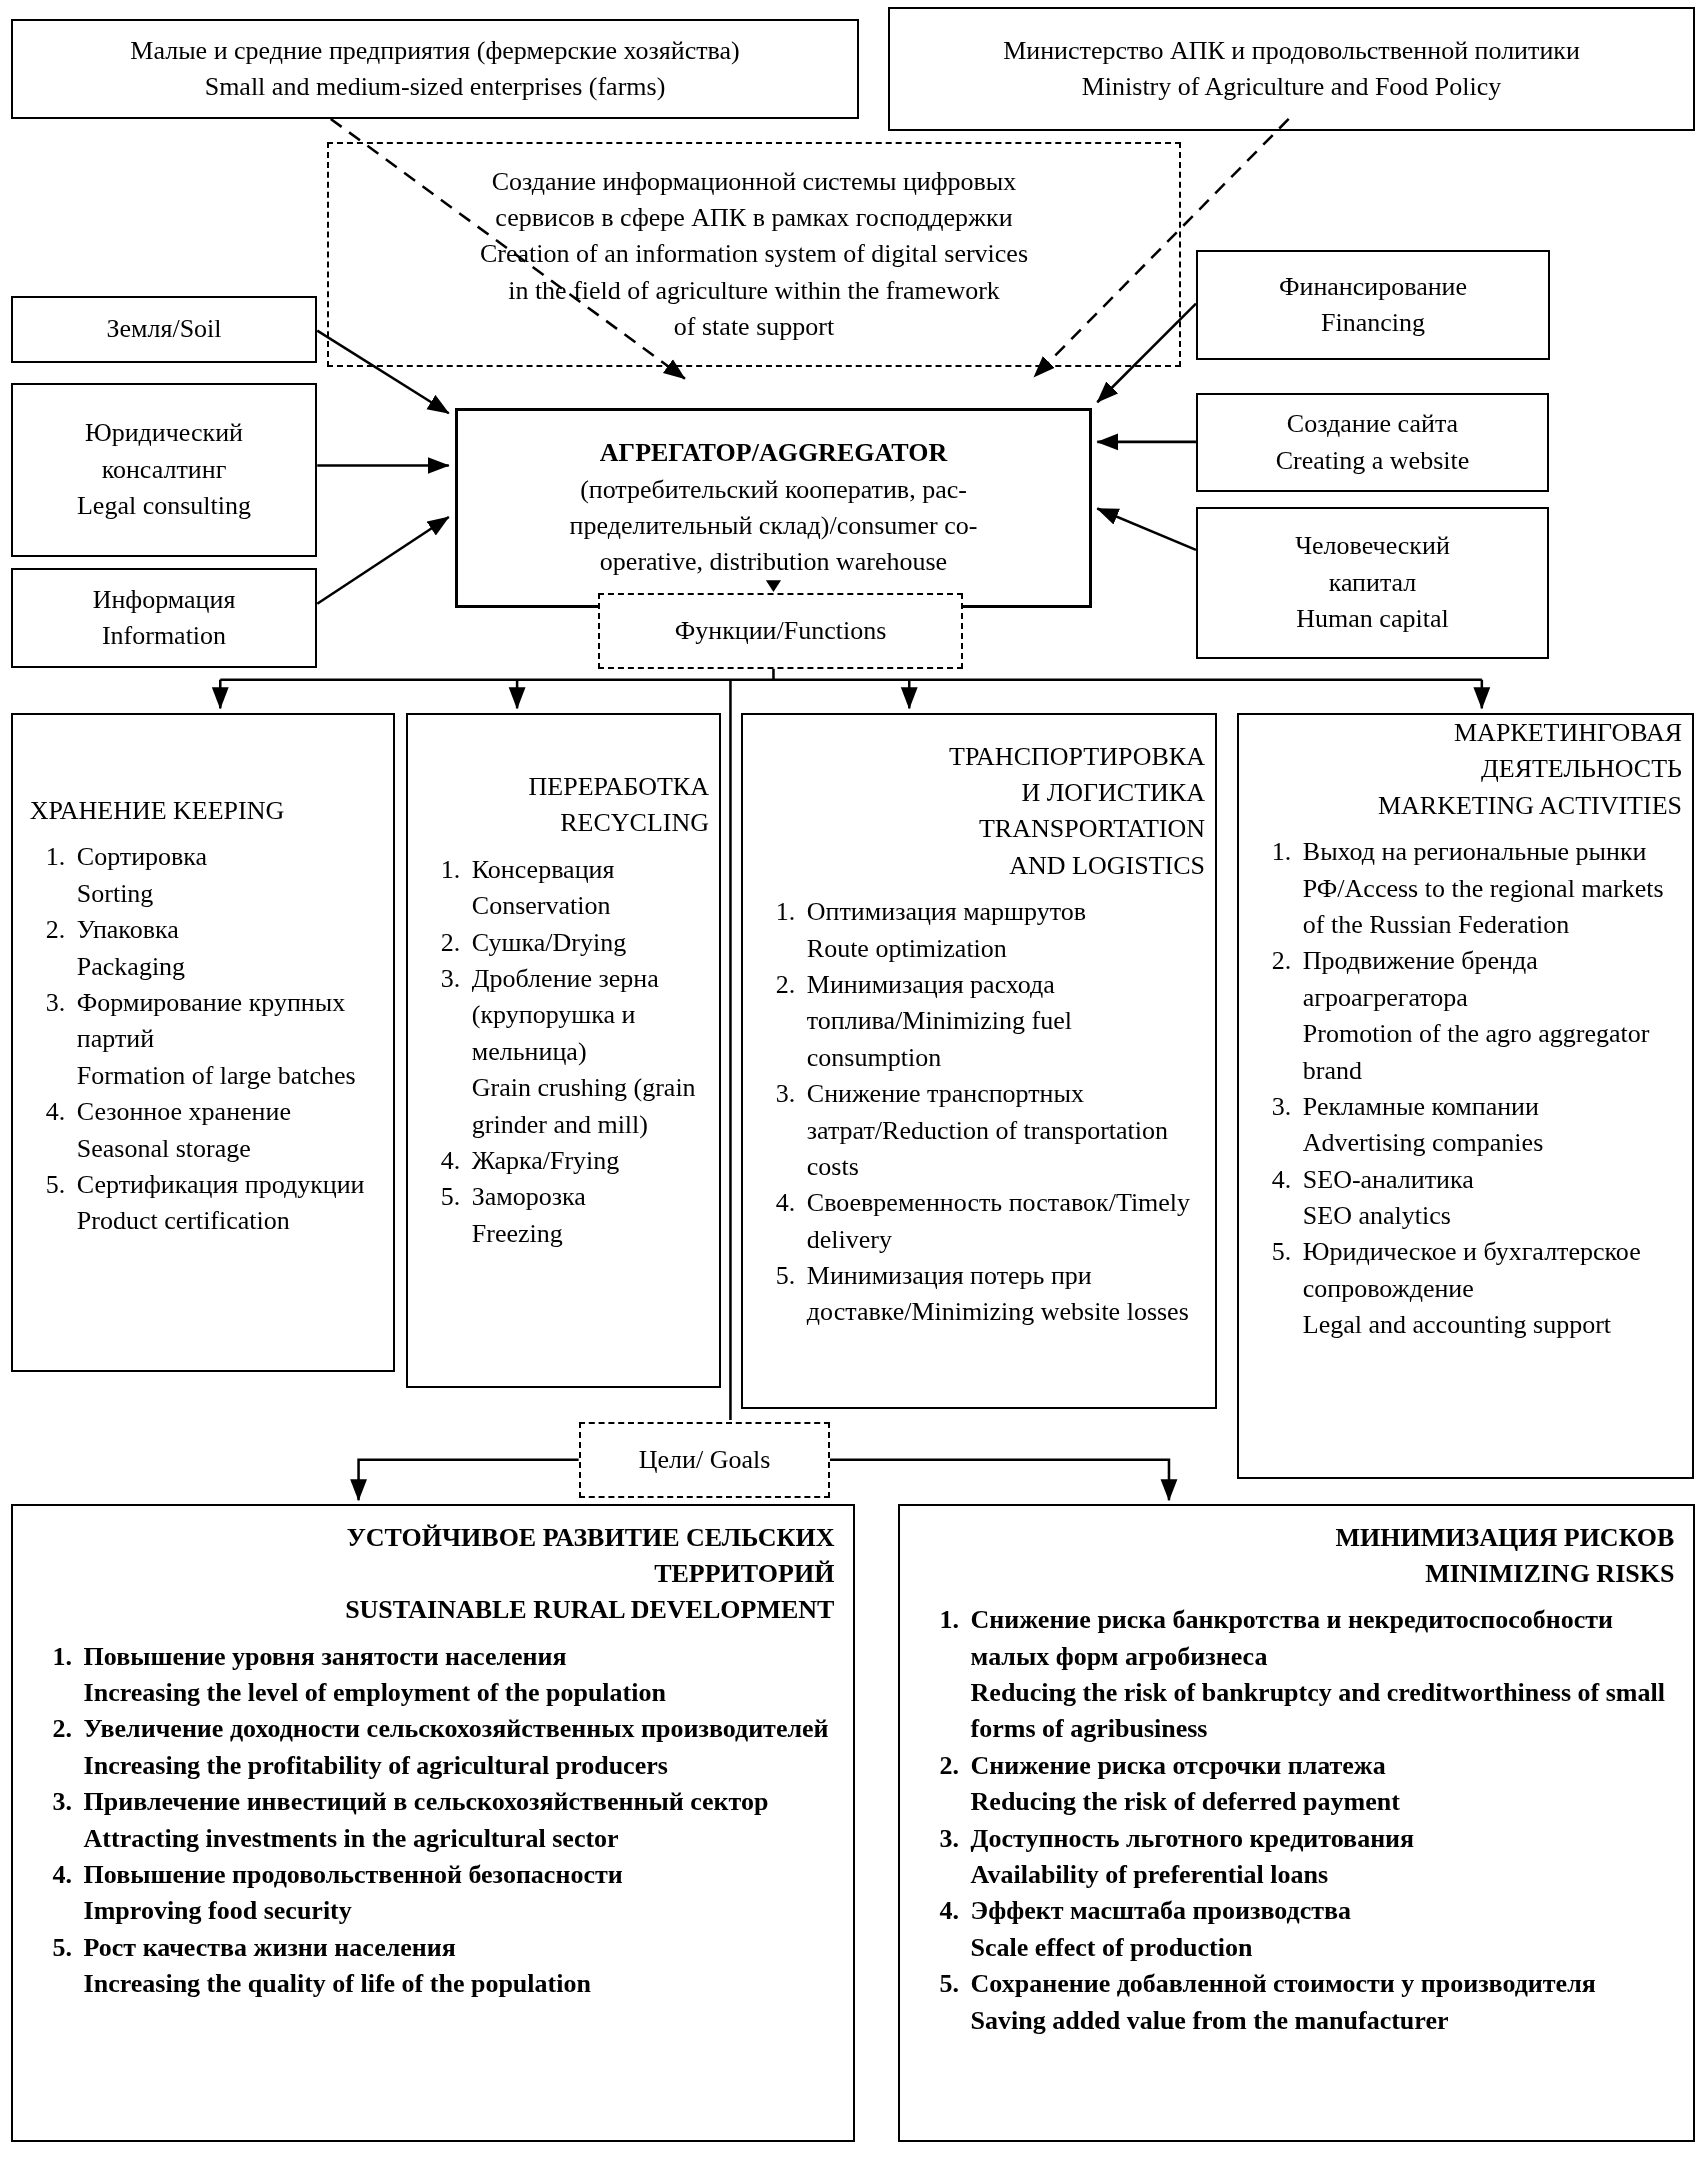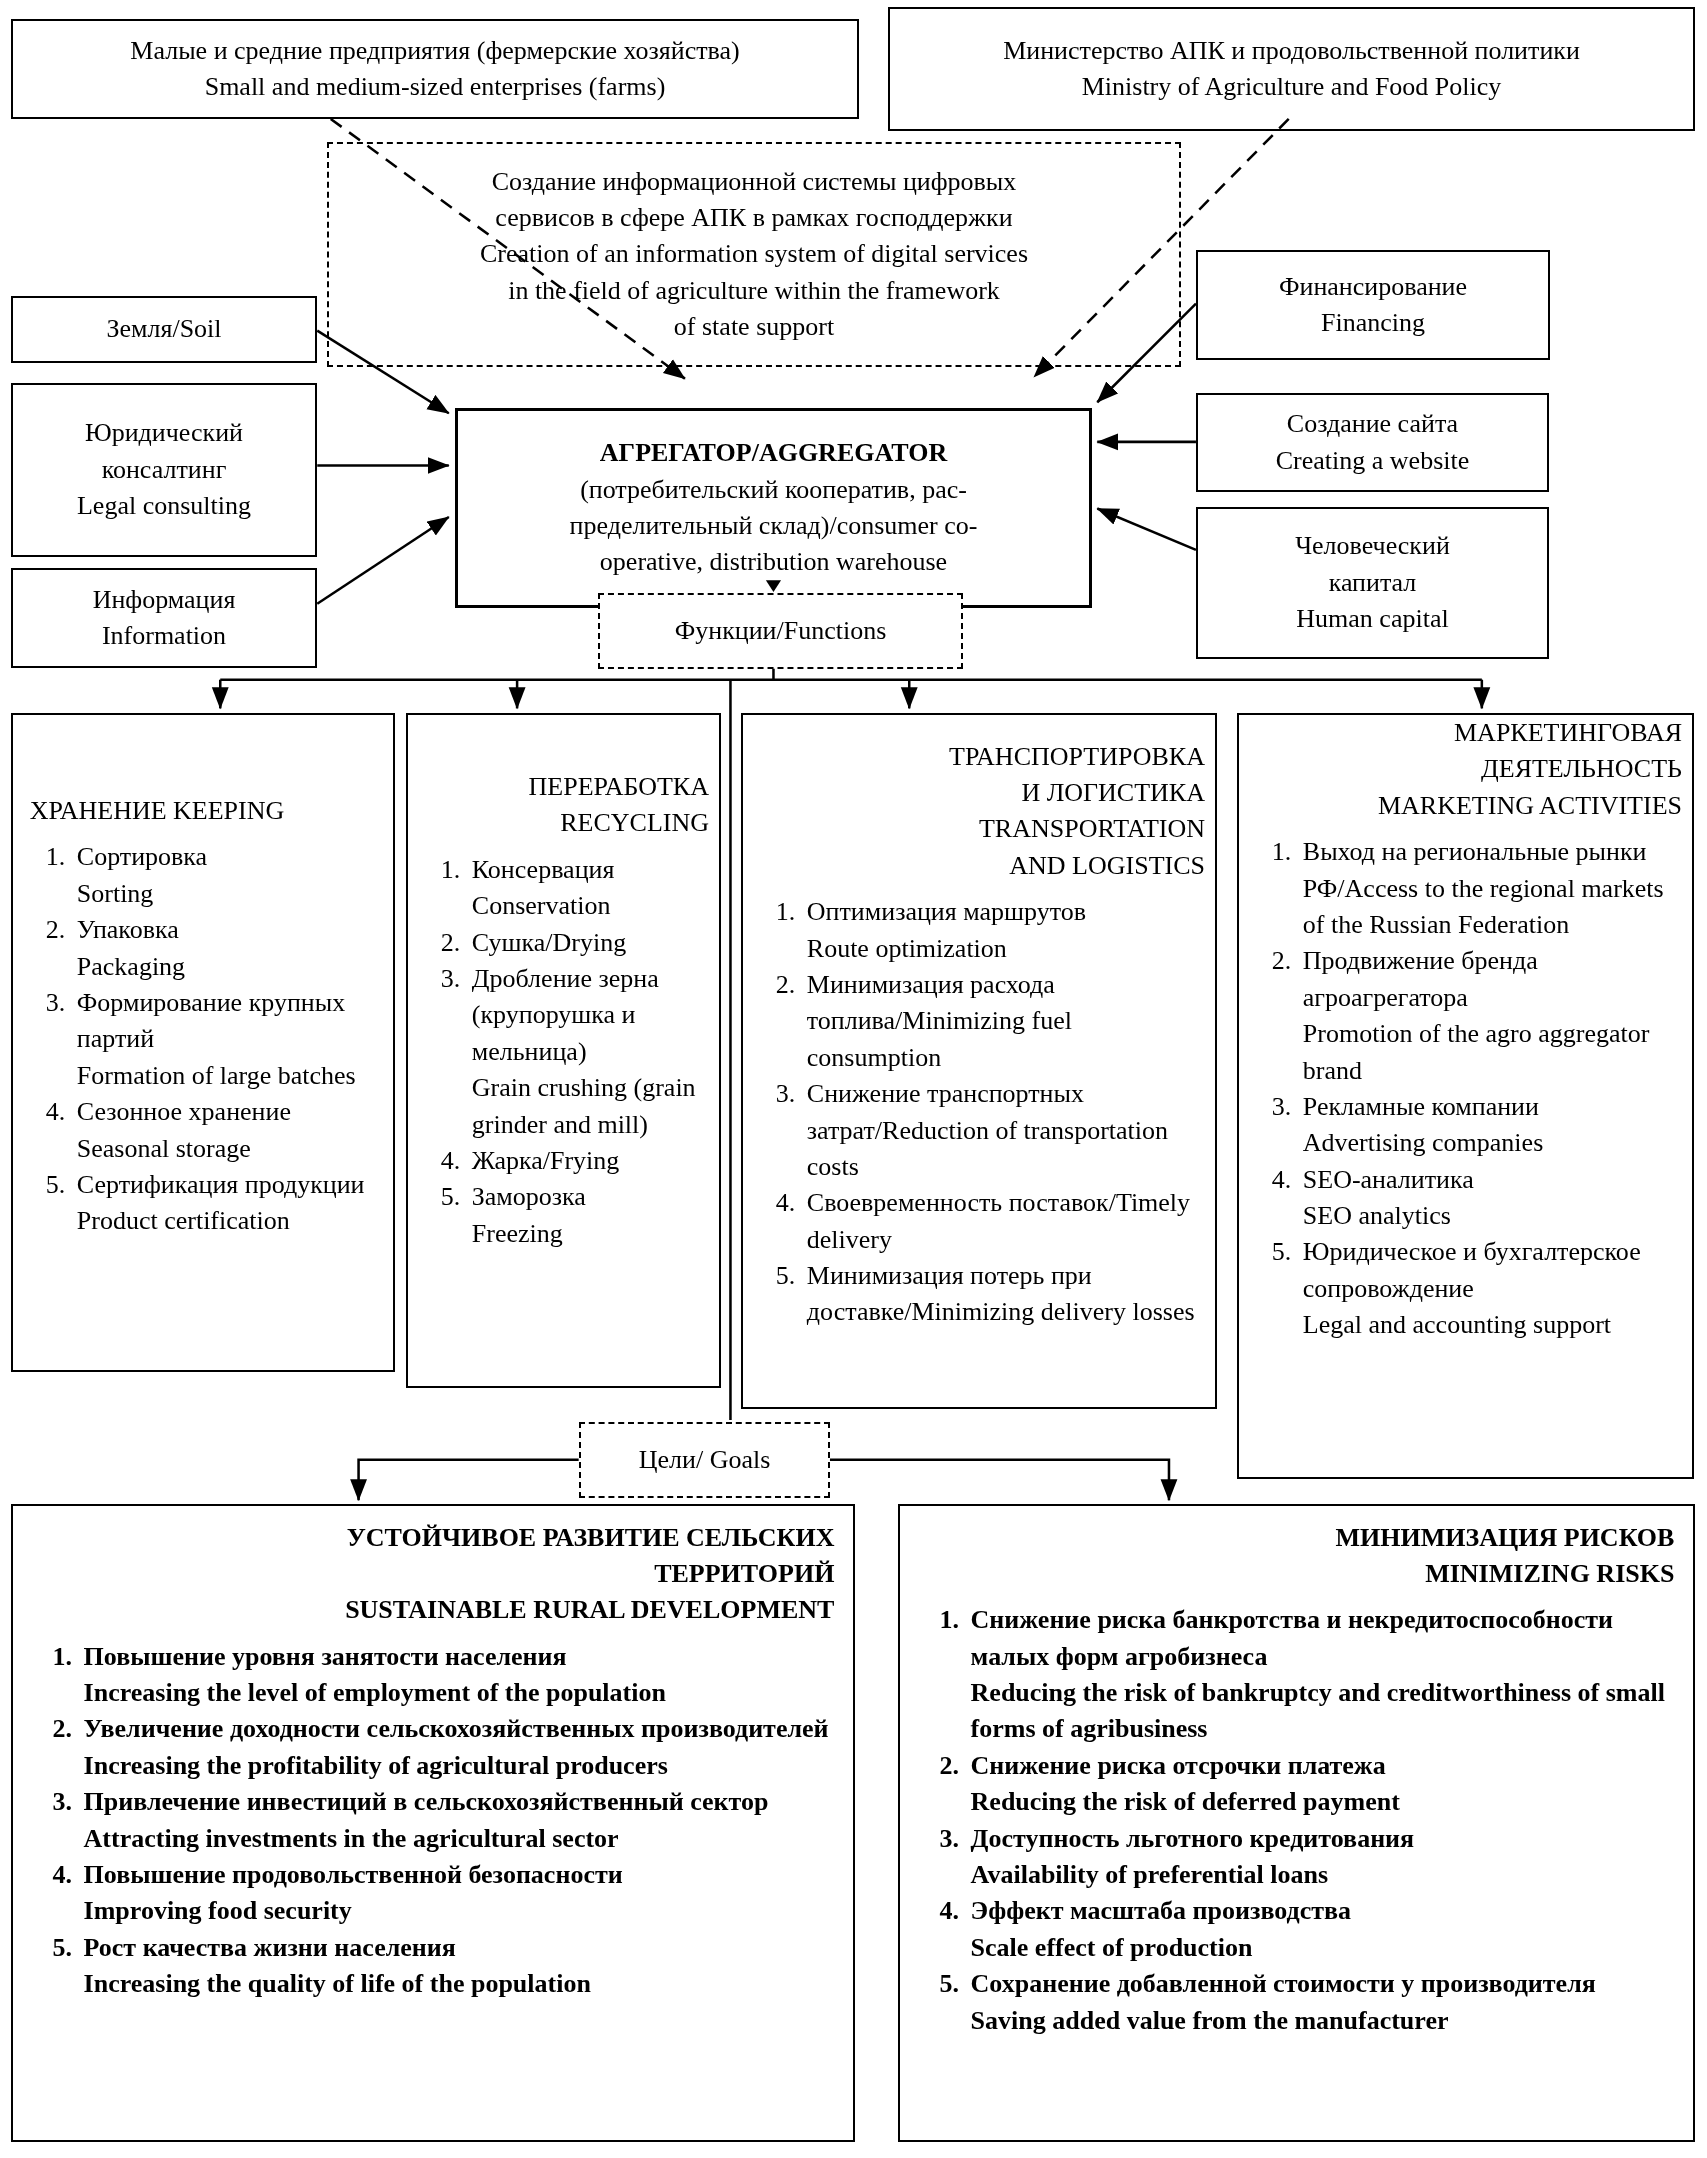--- a/index.html
+++ b/index.html
@@ -97,21 +97,21 @@
     <div class="ftitle txt">ТРАНСПОРТИРОВКА
 И ЛОГИСТИКА
 TRANSPORTATION
 AND LOGISTICS</div>
     <ol>
       <li class="txt">Оптимизация маршрутов
 Route optimization</li>
       <li class="txt">Минимизация расхода топлива/Minimizing fuel consumption</li>
       <li class="txt">Снижение транспортных затрат/Reduction of transportation costs</li>
       <li class="txt">Своевременность поставок/Timely delivery</li>
-      <li class="txt">Минимизация потерь при доставке/Minimizing delivery losses</li>
+      <li class="txt">Минимизация потерь при доставке/Minimizing website losses</li>
     </ol>
   </div>
 
   <div class="box fbox" style="left:1237px;top:713px;width:457px;height:766px;">
     <div class="ftitle txt">МАРКЕТИНГОВАЯ
 ДЕЯТЕЛЬНОСТЬ
 MARKETING ACTIVITIES</div>
     <ol>
       <li class="txt">Выход на региональные рынки РФ/Access to the regional markets of the Russian Federation</li>
       <li class="txt">Продвижение бренда агроагрегатора

